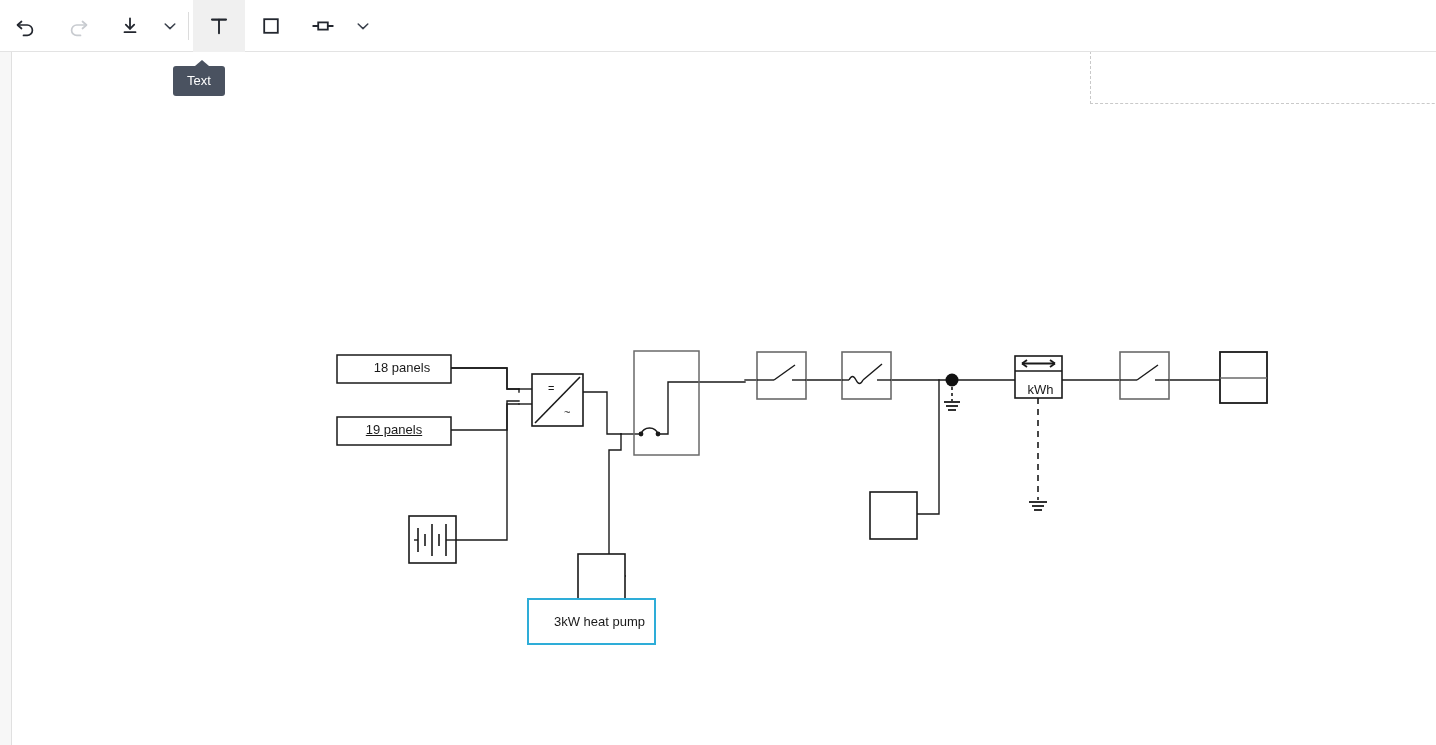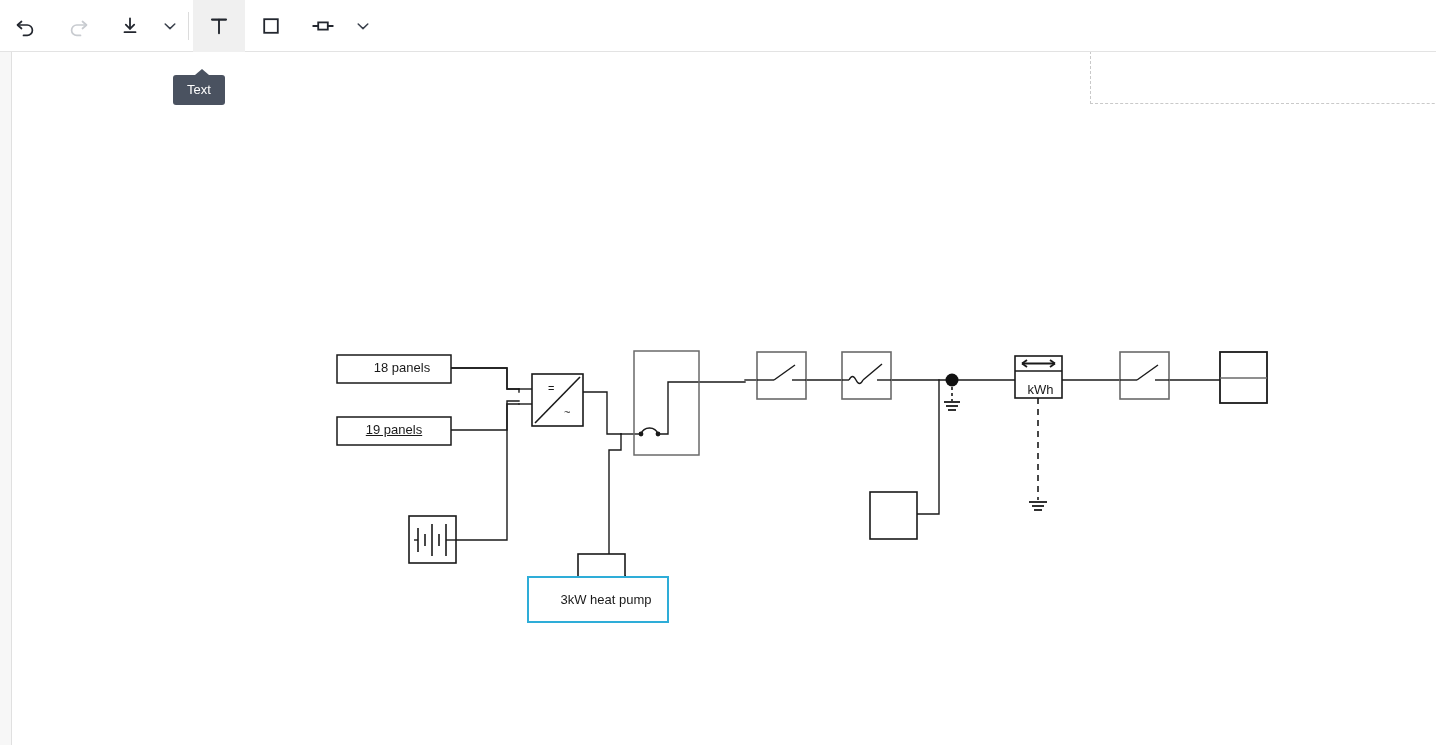--- a/index.html
+++ b/index.html
@@ -47,21 +47,20 @@
   #tooltip {
     position: absolute;
     left: 173px; top: 66px;
     background: #4a5260;
     color: #ffffff;
     font-size: 13px;
     padding: 7px 14px 8px 14px;
     border-radius: 3px;
     z-index: 40;
     white-space: nowrap;
-    margin-top: 9px;
   }
   #tooltip:before {
     content: "";
     position: absolute;
     top: -6px; left: 22px;
     border-left: 7px solid transparent;
     border-right: 7px solid transparent;
     border-bottom: 6px solid #4a5260;
   }
 
@@ -324,17 +323,17 @@
     </g>
 
   </svg>
 
   <div class="lbl" style="left:324px; top:309px; width:130px;">18 panels</div>
 
   <div class="lbl" style="left:324px; top:371px; width:114px;text-decoration:underline;">19 panels</div>
 
   <div class="lbl" style="left:1002px; top:331px; width:51px;">kWh</div>
 
-  <div class="node-box selected" style="left:514px; top:524px; width:142px; height:47px;padding-left:16px;">
+  <div class="node-box selected" style="left:514px; top:546px; width:129px; height:47px;padding-left:16px;">
     <span>3kW heat pump</span>
   </div>
 
 </div>
 
 </body></html>

